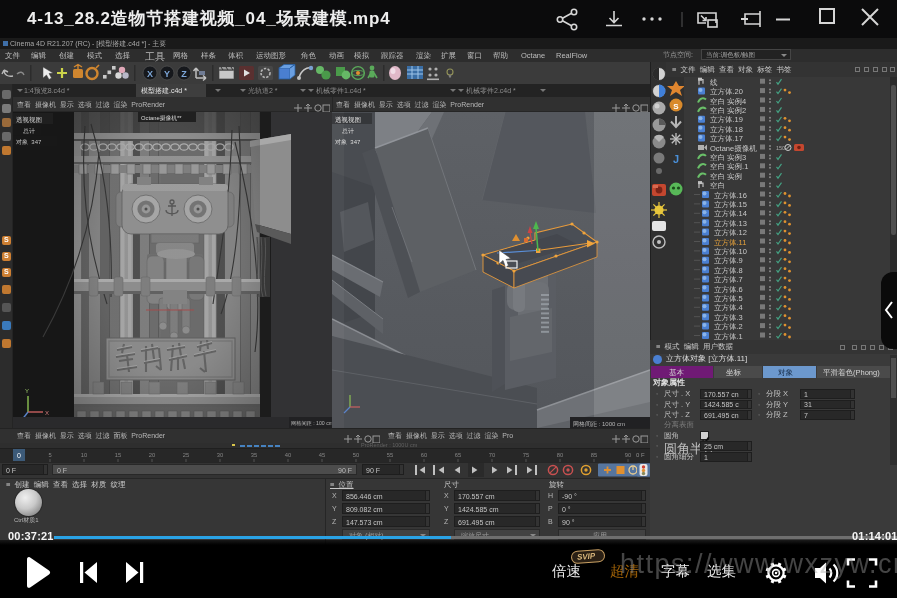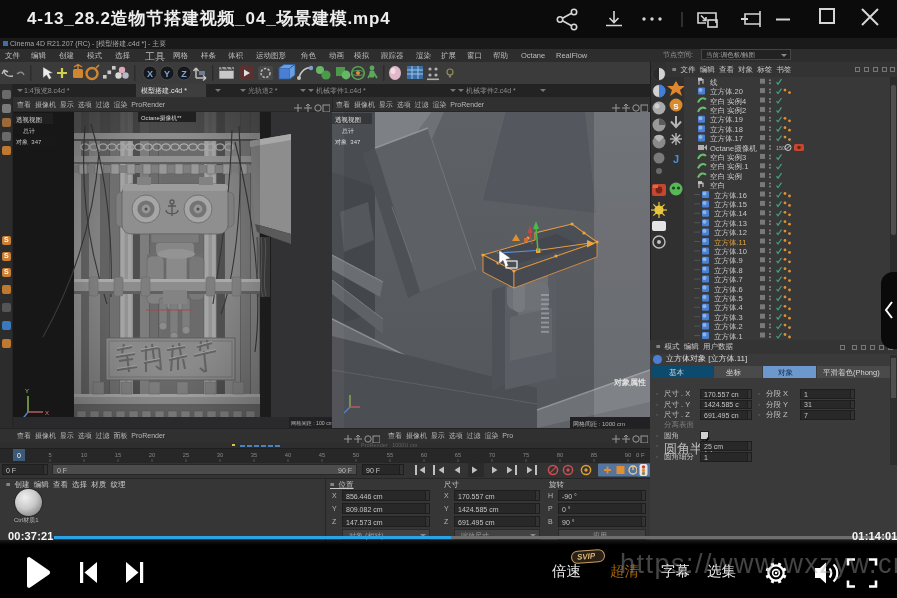--- a/index.html
+++ b/index.html
@@ -815,33 +815,33 @@
 <div class="a" style="left:650px;top:340px;width:247px;height:14px;background:#343434;"></div>
 <div class="a" style="left:656px;top:343px;font-size:7.5px;color:#c8c8c8;">≡&nbsp;&nbsp;模式&nbsp;&nbsp;编辑&nbsp;&nbsp;用户数据</div>
 <div class="a" style="left:840px;top:345px;width:5px;height:5px;background:none;border:1px solid #777;"></div>
 <div class="a" style="left:852px;top:345px;width:5px;height:5px;background:none;border:1px solid #777;"></div>
 <div class="a" style="left:861px;top:345px;width:5px;height:5px;background:none;border:1px solid #777;"></div>
 <div class="a" style="left:870px;top:345px;width:5px;height:5px;background:none;border:1px solid #777;"></div>
 <div class="a" style="left:879px;top:345px;width:5px;height:5px;background:none;border:1px solid #777;"></div>
 <div class="a" style="left:888px;top:345px;width:5px;height:5px;background:none;border:1px solid #777;"></div>
 <div class="a" style="left:653px;top:355px;width:9px;height:9px;background:#4a7fd1;border-radius:50%"></div>
 <div class="a" style="left:666px;top:355px;font-size:8px;color:#dedede;">立方体对象 [立方体.11]</div>
-<div class="a" style="left:651px;top:366px;width:62px;height:12px;background:#0c4a6e;">
+<div class="a" style="left:651px;top:366px;width:62px;height:12px;background:#701a75;">
       <span style="position:absolute;left:18px;top:2.5px;font-size:7.5px;color:#d5d5d5">基本</span>
     </div>
 <div class="a" style="left:714px;top:366px;width:48px;height:12px;background:#4a4a4a;">
       <span style="position:absolute;left:12px;top:2.5px;font-size:7.5px;color:#d5d5d5">坐标</span>
     </div>
 <div class="a" style="left:763px;top:366px;width:53px;height:12px;background:#6c98cd;">
       <span style="position:absolute;left:15px;top:2.5px;font-size:7.5px;color:#10233c">对象</span>
     </div>
 <div class="a" style="left:817px;top:366px;width:80px;height:12px;background:#4a4a4a;">
       <span style="position:absolute;left:6px;top:2.5px;font-size:7.5px;color:#d5d5d5">平滑着色(Phong)</span>
     </div>
-<div class="a" style="left:614px;top:379px;font-size:8px;color:#e0e0e0;font-weight:bold">对象属性</div>
+<div class="a" style="left:653px;top:379px;font-size:8px;color:#e0e0e0;font-weight:bold">对象属性</div>
 <div class="a" style="left:656px;top:390.0px;font-size:7px;color:#787878;">◦</div>
 <div class="a" style="left:664px;top:390.0px;font-size:7.5px;color:#c0c0c0;">尺寸 . X</div>
 <div class="a" style="left:700px;top:389.0px;width:52px;height:9.5px;background:#282828;border:1px solid #1e1e1e;">
       <span style="position:absolute;left:3px;top:0.75px;font-size:7px;color:#c5c5c5">170.557 cn</span>
       <span style="position:absolute;right:0;top:0;width:4px;height:7.5px;background:#333;border-left:1px solid #1e1e1e"></span>
     </div>
 <div class="a" style="left:758px;top:390.0px;font-size:7px;color:#787878;">◦</div>
 <div class="a" style="left:766px;top:390.0px;font-size:7.5px;color:#c0c0c0;">分段 X</div>
 <div class="a" style="left:800px;top:389.0px;width:55px;height:9.5px;background:#282828;border:1px solid #1e1e1e;">
       <span style="position:absolute;left:3px;top:0.75px;font-size:7px;color:#c5c5c5">1</span>

